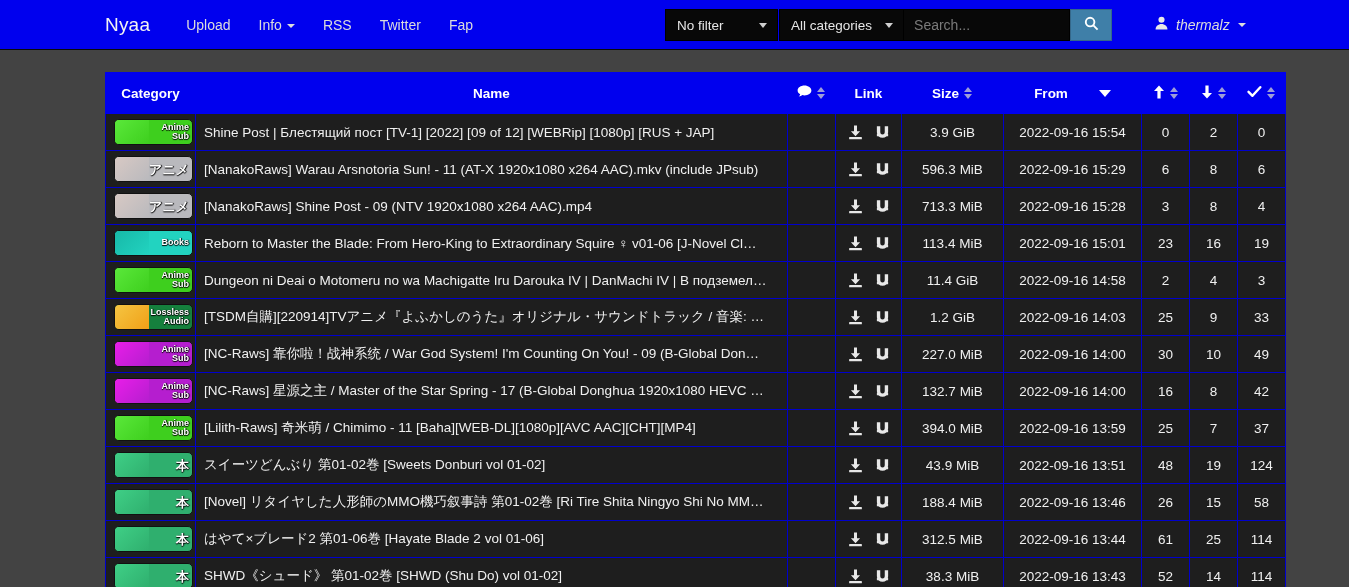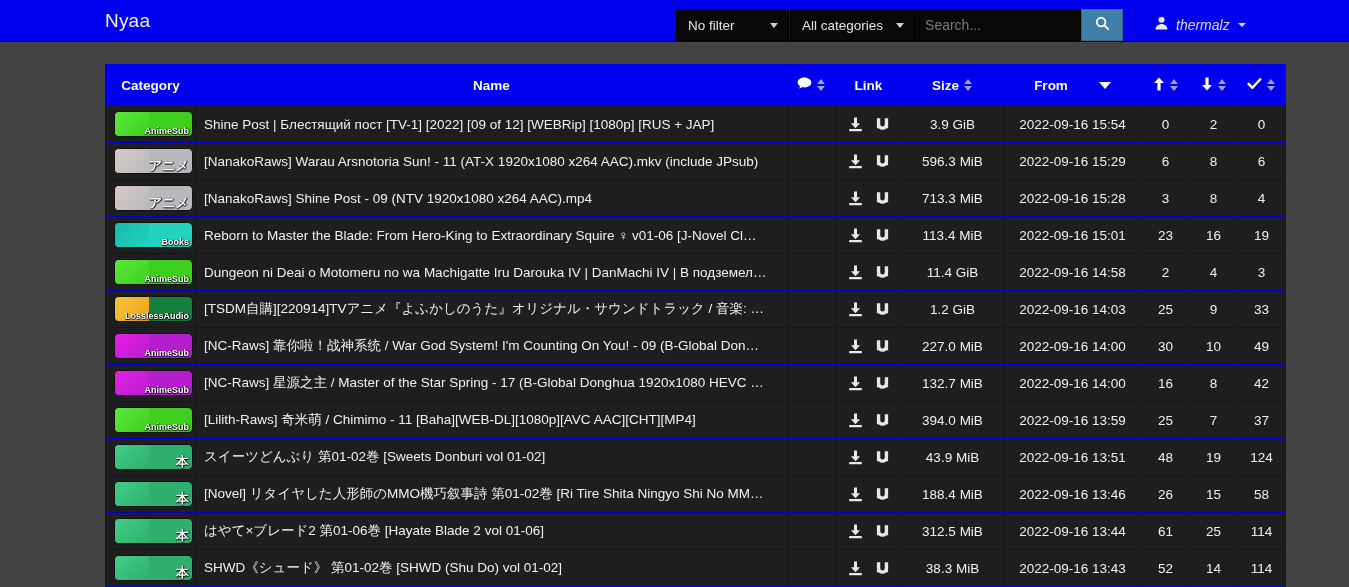--- a/index.html
+++ b/index.html
@@ -7,21 +7,21 @@
   body {
     width: 1349px;
     height: 587px;
     background: #434343;
     font-family: "Liberation Sans", sans-serif;
     overflow: hidden;
   }
 
   
   .navbar {
-    height: 42px;
+    height: 50px;
     background: #0000ee;
     border-bottom: 1px solid #0a0a0a;
     display: flex;
     align-items: center;
     position: relative;
   }
   .brand {
     color: #f2f2f2;
     font-size: 19px;
     margin-left: 105px;
@@ -61,21 +61,20 @@
   .sel {
     background: #080808;
     border: 1px solid #000;
     color: #e6e6e6;
     font-size: 13.5px;
     display: flex;
     align-items: center;
     padding: 0 10px 0 11px;
     cursor: pointer;
     white-space: nowrap;
-    margin-left: 11px;
   }
   .sel .caret {
     display: inline-block;
     width: 0; height: 0;
     margin-left: 13px;
     border-left: 4px solid transparent;
     border-right: 4px solid transparent;
     border-top: 5px solid #cfcfcf;
   }
   .sel.filter { min-width: 113px; justify-content: space-between; }
@@ -211,37 +210,44 @@
     position: relative;
     overflow: hidden;
     vertical-align: middle;
   }
   .catbadge .thumb {
     position: absolute; left: 0; top: 0; width: 34px; height: 100%;
   }
   .catbadge .lbl {
     position: absolute;
     right: 3px; top: 0; bottom: 0;
-    display: flex; flex-direction: row;
+    display: flex; flex-direction: column;
     align-items: flex-end; justify-content: center;
     color: #fff;
     font-size: 9px;
     font-weight: bold;
     line-height: 9.5px;
     text-shadow: 0 1px 1px #000, 1px 0 1px #000;
     text-align: right;
   }
   .catbadge .lbl.big { font-size: 13px; line-height: 15px; text-align: center; }
 </style>
 </head>
 <body>
 
 <div class="navbar">
   <a class="brand">Nyaa</a>
 
+  <div class="nav-links">
+    <a class="nav-link"><span>Upload</span></a>
+    <a class="nav-link"><span>Info</span><span class="caret"></span></a>
+    <a class="nav-link"><span>RSS</span></a>
+    <a class="nav-link"><span>Twitter</span></a>
+    <a class="nav-link"><span>Fap</span></a>
+  </div>
 
   <div class="search-group">
     <div class="sel filter">
       <span>No filter</span>
       <span class="caret"></span>
     </div>
     <div class="sel cats">
       <span>All categories</span>
       <span class="caret"></span>
     </div>

